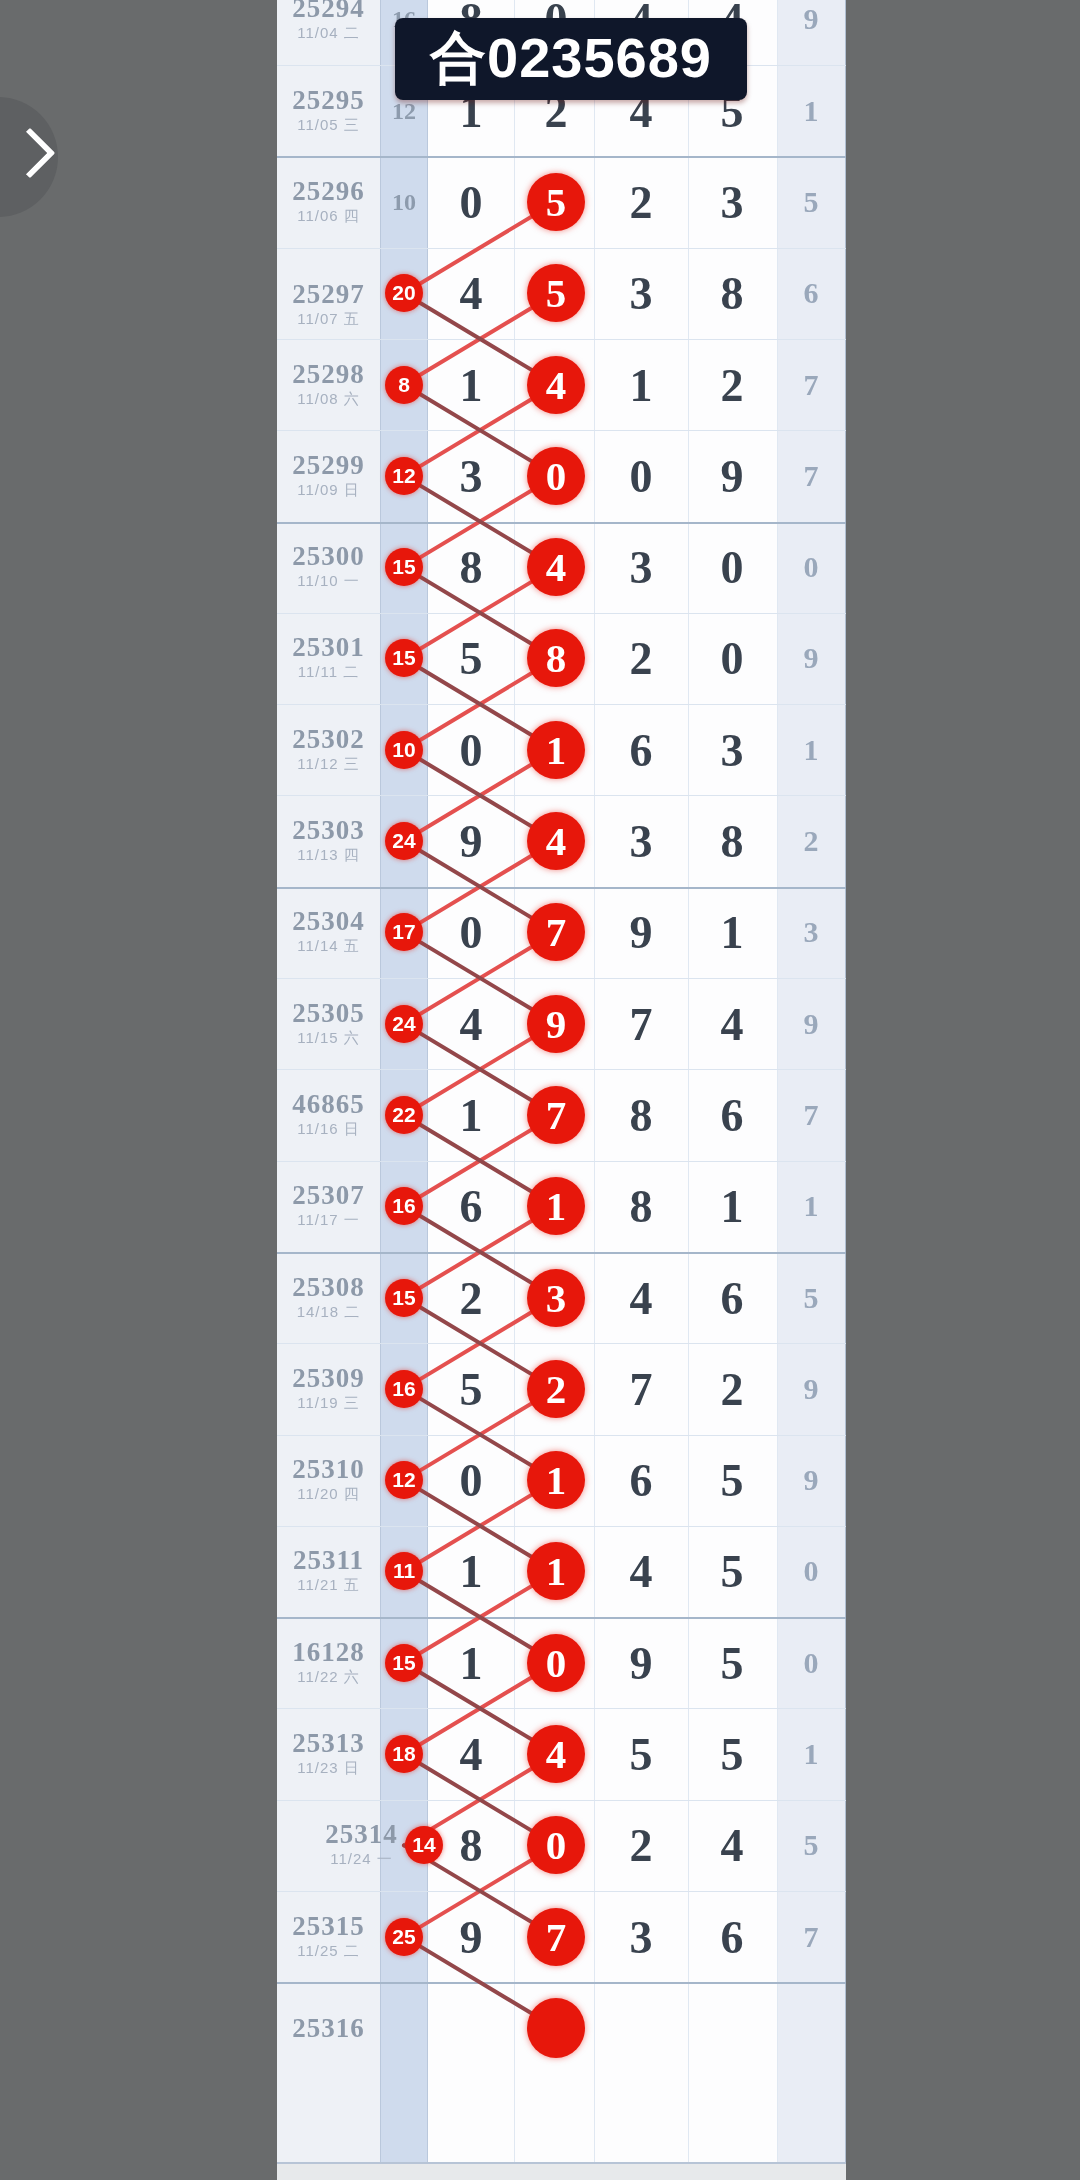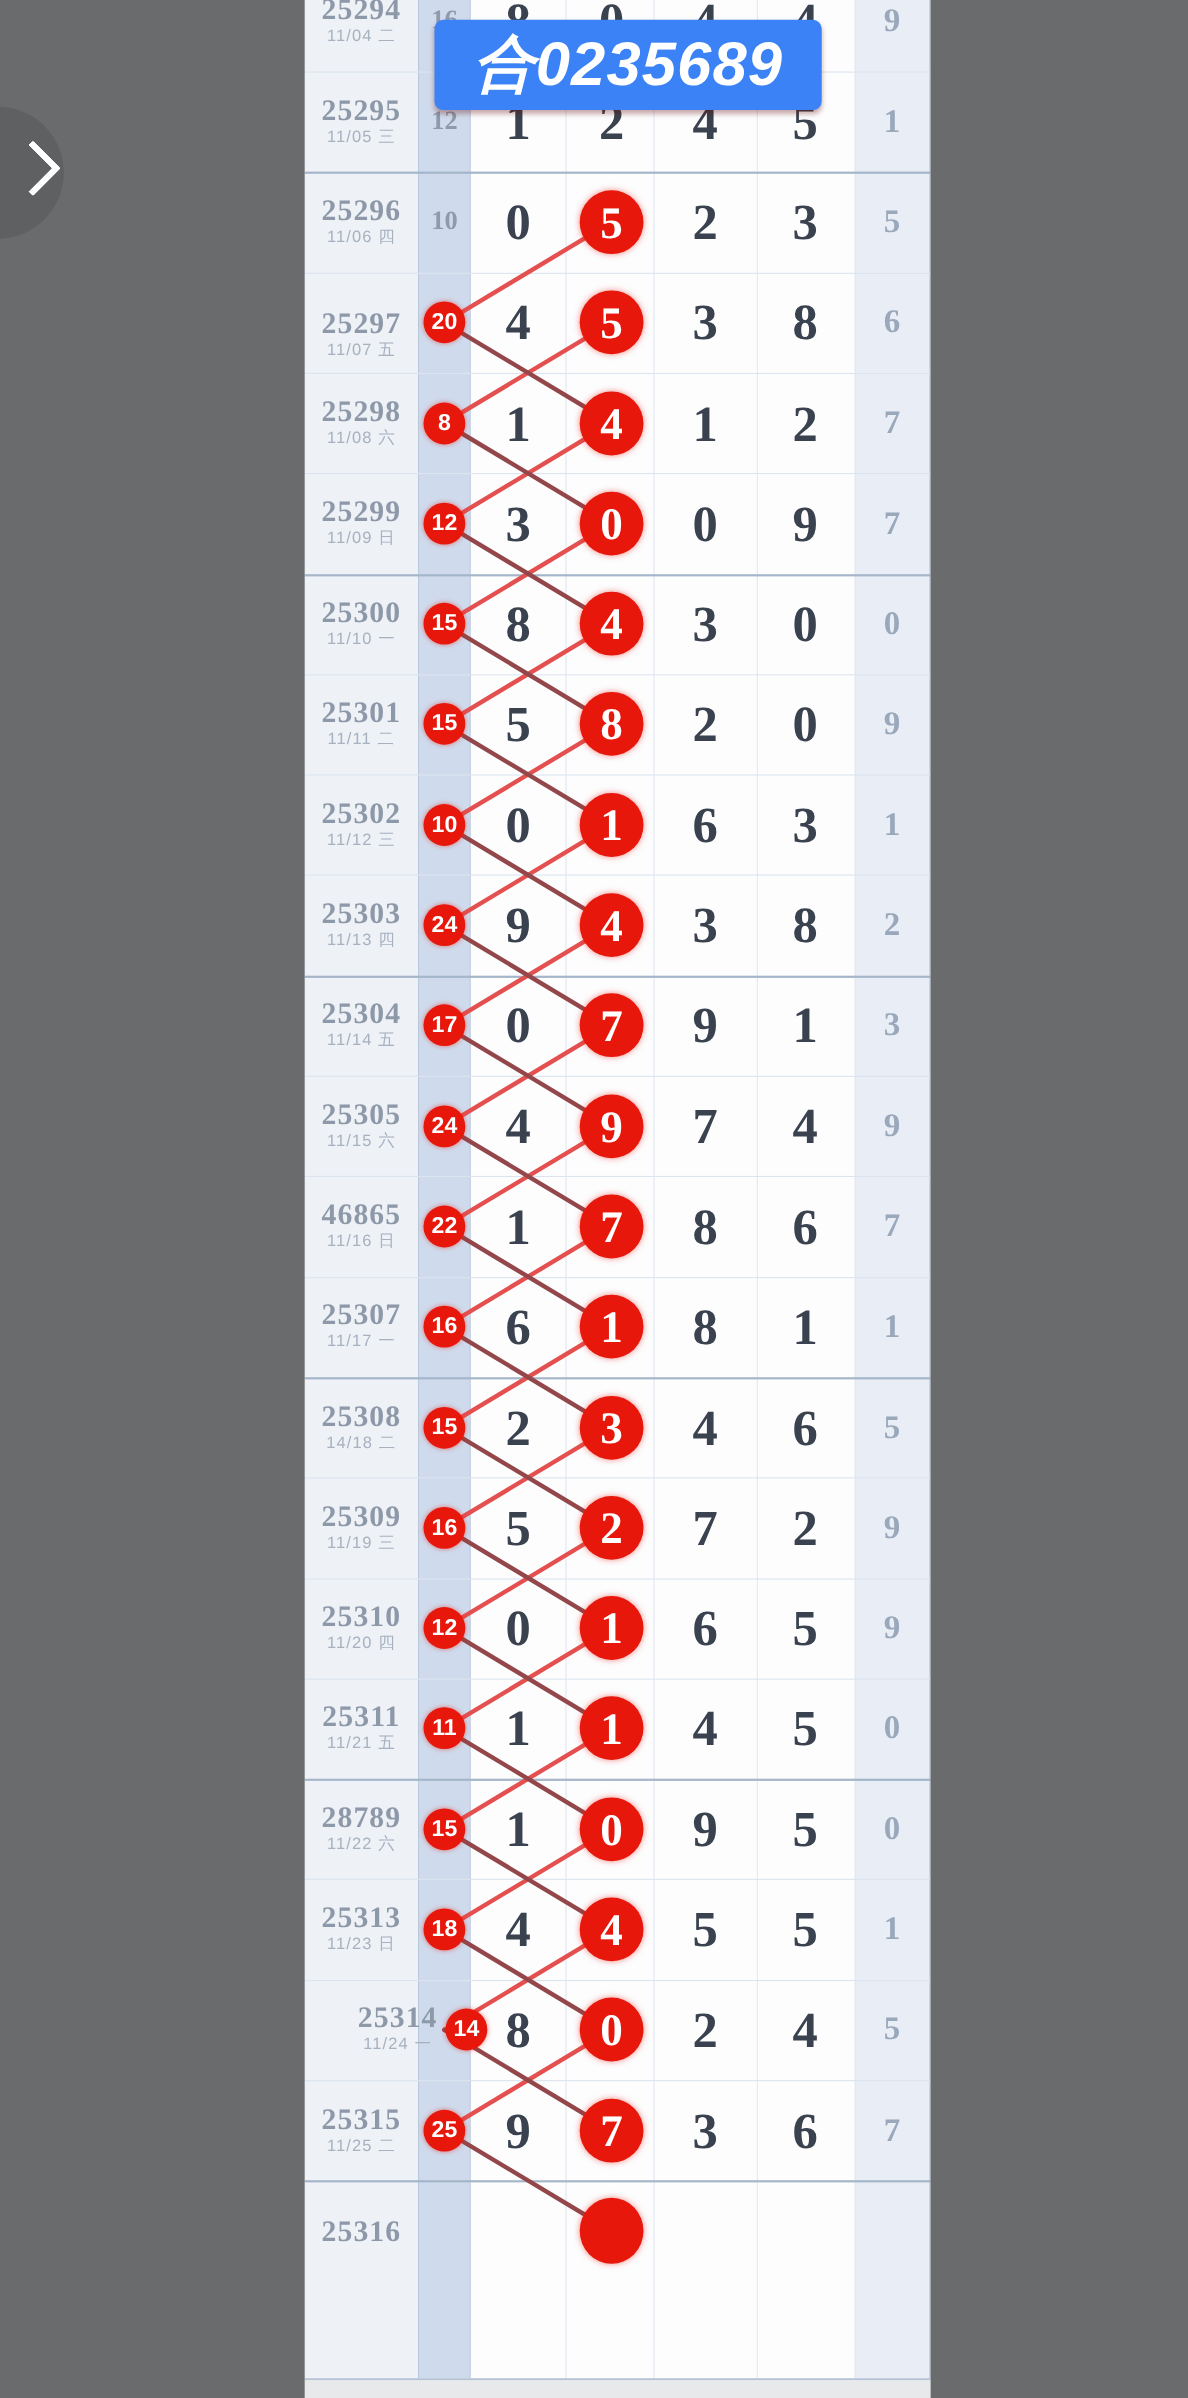--- a/index.html
+++ b/index.html
@@ -52,24 +52,24 @@
          display:flex;align-items:center;justify-content:center;
          font-size:21px;font-weight:bold;box-shadow:0 0 5px rgba(231,23,11,.55);}
   .big-circle{position:absolute;width:58px;height:58px;border-radius:50%;
          transform:translate(-50%,-50%);background:#e7170b;color:#fff;
          display:flex;align-items:center;justify-content:center;
          font-family:"Liberation Serif","DejaVu Serif",serif;
          font-size:41px;font-weight:bold;box-shadow:0 0 6px rgba(231,23,11,.5);}
   .big-solid{position:absolute;width:58px;height:60px;border-radius:50%;
          transform:translate(-50%,-50%);background:#e7170b;box-shadow:0 0 6px rgba(231,23,11,.5);}
 
-  .banner{position:absolute;background:#3b82f6;color:#fff;z-index:4;
+  .banner{position:absolute;background:#0f172a;color:#fff;z-index:4;
           display:flex;align-items:center;justify-content:center;
           border-radius:8px;font-weight:bold;letter-spacing:1px;
-          box-shadow:0 3px 5px rgba(100,15,8,.35);font-style:italic;}
+          box-shadow:0 3px 5px rgba(100,15,8,.35);}
   #banner-top{left:395px;top:18px;width:352px;height:82px;font-size:56px;}
   #banner-bottom{left:374px;top:2062px;width:416px;height:86px;font-size:58px;}
 </style>
 </head>
 <body>
 
 <div id="stage">
 
   <div class="colbg" id="col-period"></div>
   <div class="colbg" id="col-sum"></div>
@@ -325,21 +325,21 @@
         <span class="period-num">25311</span>
         <span class="period-date">11/21 五</span>
       </div>
       <div class="sum-circle" style="left: 404px; top: 1571.45px; text-align: right;">11</div>
       <span class="digit " style="left: 471px; top: 1571.45px;">1</span>
       <div class="big-circle" style="left: 556px; top: 1571.45px;">1</div>
       <span class="digit " style="left: 641px; top: 1571.45px;">4</span>
       <span class="digit " style="left: 732px; top: 1571.45px;">5</span>
       <span class="digit digit-extra" style="left: 811px; top: 1571.45px;">0</span>
       <div class="period-box" style="left: 277px; top: 1636.75px;">
-        <span class="period-num">28789</span>
+        <span class="period-num">16128</span>
         <span class="period-date">11/22 六</span>
       </div>
       <div class="sum-circle" style="left: 404px; top: 1662.75px;">15</div>
       <span class="digit " style="left: 471px; top: 1662.75px;">1</span>
       <div class="big-circle" style="left: 556px; top: 1662.75px;">0</div>
       <span class="digit " style="left: 641px; top: 1662.75px;">9</span>
       <span class="digit " style="left: 732px; top: 1662.75px;">5</span>
       <span class="digit digit-extra" style="left: 811px; top: 1662.75px;">0</span>
       <div class="period-box" style="left: 277px; top: 1728.05px;">
         <span class="period-num">25313</span>

